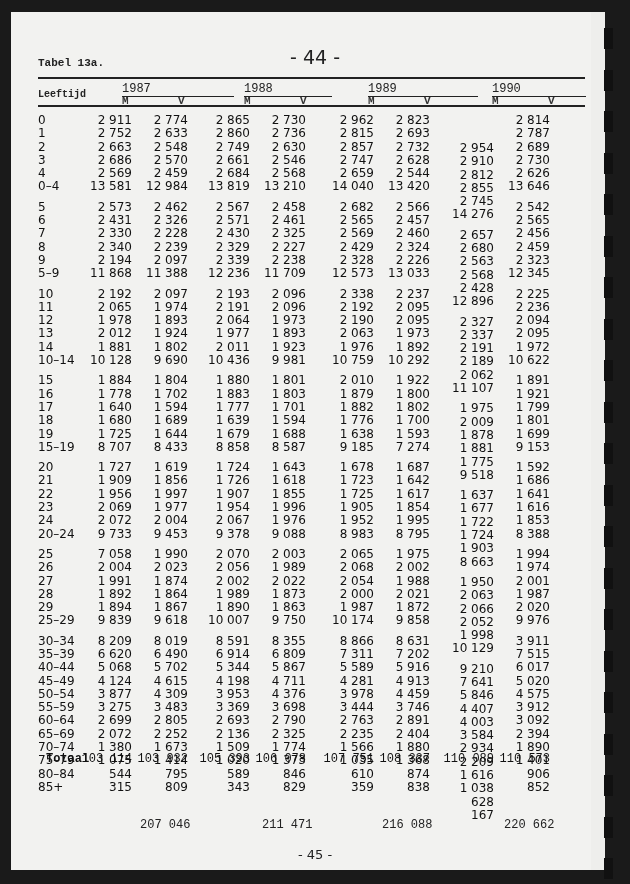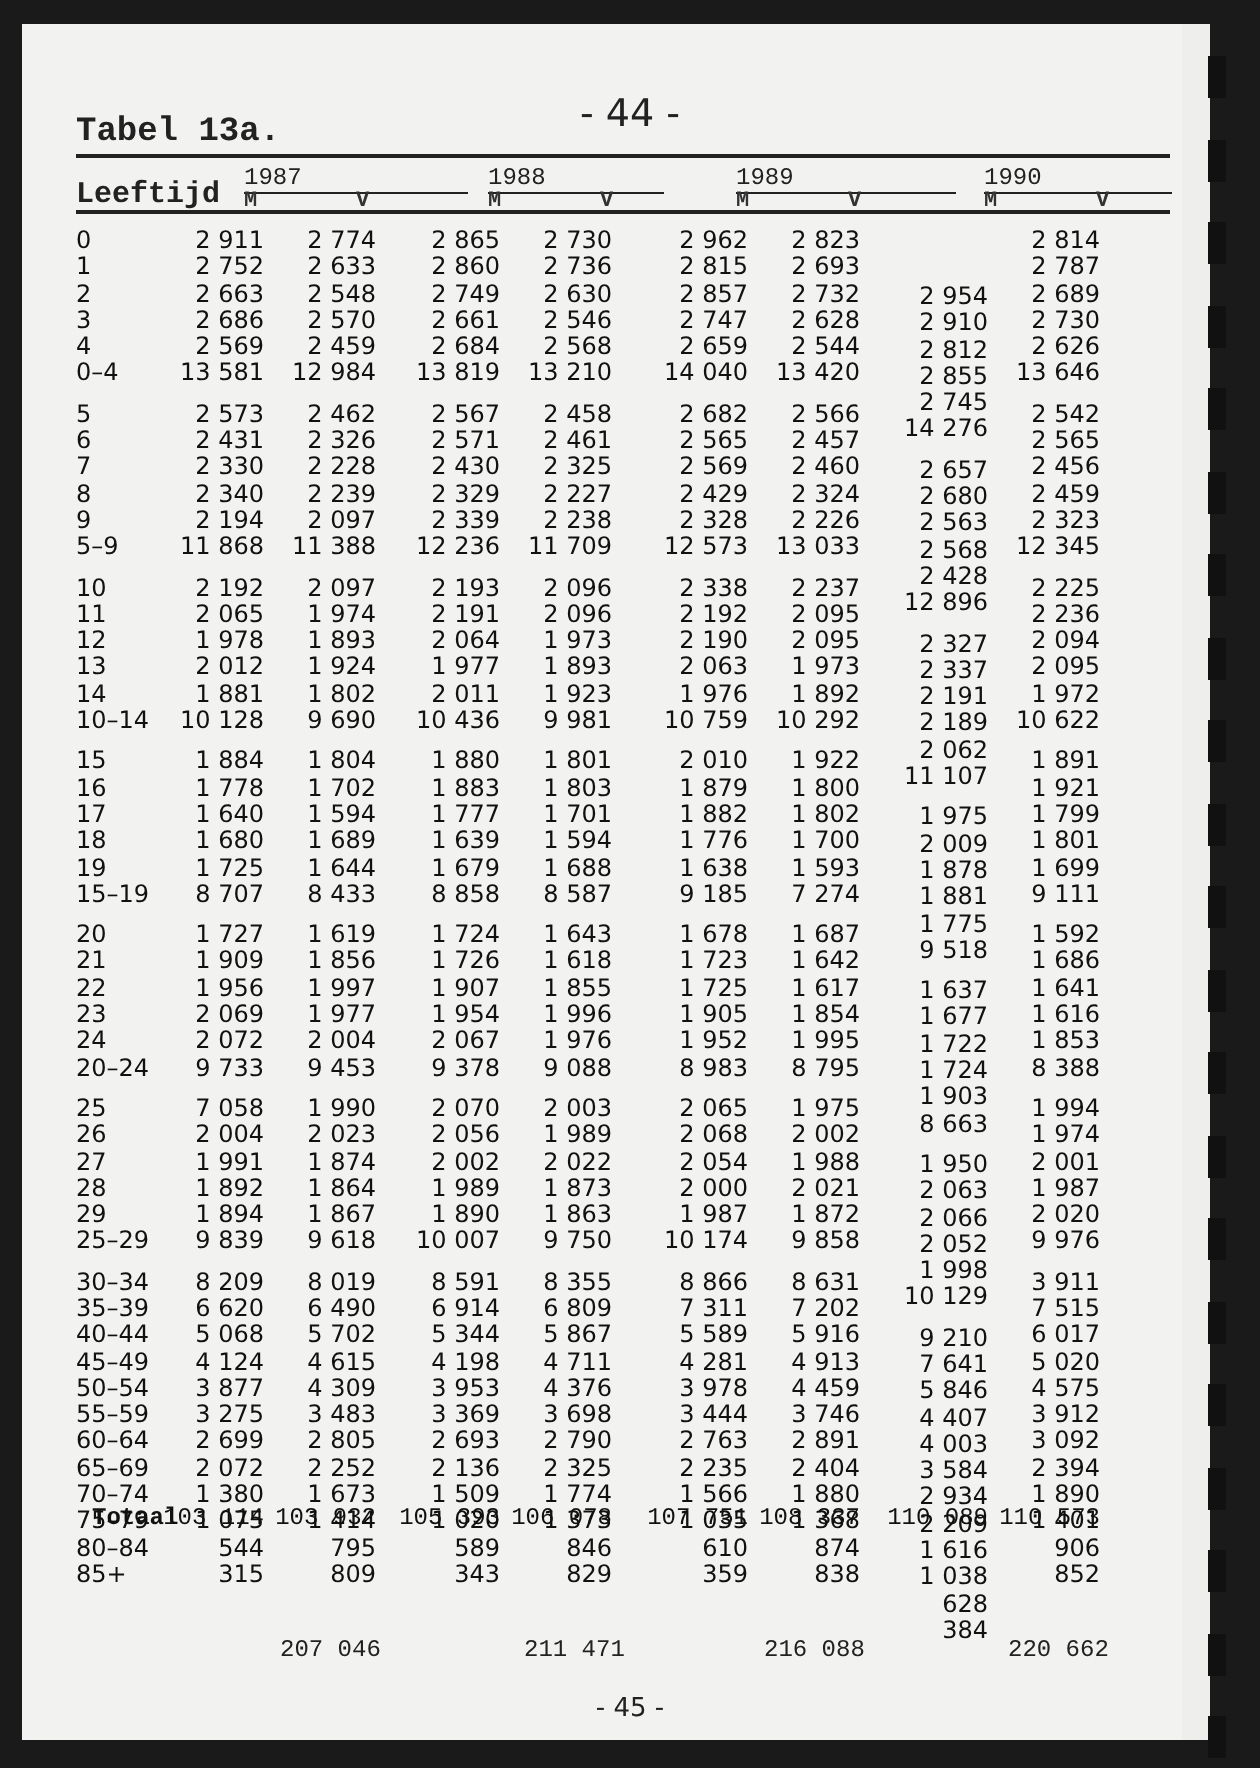--- a/index.html
+++ b/index.html
@@ -19,28 +19,28 @@
   .page-num-top {
     position: absolute; left: 0; width: 100%; top: 46px; text-align: center;
     font-family: "DejaVu Sans", sans-serif; font-size: 19px; color: #222;
   }
   .page-num-bottom {
     position: absolute; left: 0; width: 100%; top: 824px; text-align: center;
     font-family: "DejaVu Sans", sans-serif; font-size: 13px; color: #222; margin-top: 23px;
   }
   .title {
     position: absolute; left: 38px; top: 57px; font-family: "Liberation Mono", monospace;
-    font-size: 17px; font-weight: bold; color: #222;
+    font-size: 11px; font-weight: bold; color: #222;
   }
   .rule { position: absolute; left: 38px; width: 547px; background: #222; }
   .rule.r1 { top: 77px; height: 2px; }
   .rule.r2 { top: 105px; height: 2px; }
   .hdr-leeftijd {
     position: absolute; left: 38px; top: 89px; font-family: "Liberation Mono", monospace;
-    font-size: 15px; font-weight: bold; color: #222;
+    font-size: 10px; font-weight: bold; color: #222;
   }
   .year-block { position: absolute; top: 82px; height: 22px; }
   .year-label {
     position: absolute; top: 0; left: 0; font-family: "Liberation Mono", monospace; font-size: 12px; color: #222;
   }
   .year-line { position: absolute; top: 14px; left: 0; height: 1px; background: #222; }
   .mv { position: absolute; top: 13px; font-family: "Liberation Mono", monospace; font-size: 11px; font-weight: bold; color: #333; }
   .rows { position: absolute; left: 0; top: 114px; width: 590px; }
   .group { margin-bottom: 7px; }
   .row { position: relative; height: 13.3px; font-size: 12px; color: #111; line-height: 13.3px; }
@@ -381,21 +381,21 @@
       </div>
       <div class="row">
         <span class="age">15–19</span>
         <span class="v c0">8 707</span>
         <span class="v c1">8 433</span>
         <span class="v c2">8 858</span>
         <span class="v c3">8 587</span>
         <span class="v c4">9 185</span>
         <span class="v c5">7 274</span>
         <span class="v c6">9 518</span>
-        <span class="v c7">9 111</span>
+        <span class="v c7">9 153</span>
       </div>
     </div>
     <div class="group">
       <div class="row">
         <span class="age">20</span>
         <span class="v c0">1 727</span>
         <span class="v c1">1 619</span>
         <span class="v c2">1 724</span>
         <span class="v c3">1 643</span>
         <span class="v c4">1 678</span>
@@ -650,21 +650,21 @@
         <span class="v c7">906</span>
       </div>
       <div class="row">
         <span class="age">85+</span>
         <span class="v c0">315</span>
         <span class="v c1">809</span>
         <span class="v c2">343</span>
         <span class="v c3">829</span>
         <span class="v c4">359</span>
         <span class="v c5">838</span>
-        <span class="v c6">384</span>
+        <span class="v c6">167</span>
         <span class="v c7">852</span>
       </div>
     </div>
   </div>
 
 <div class="totaal">
   <span class="lbl">Totaal</span>
   <span class="v" style="left:72px">103 114</span>
   <span class="v" style="left:128px">103 932</span>
   <span class="v" style="left:190px">105 393</span>

